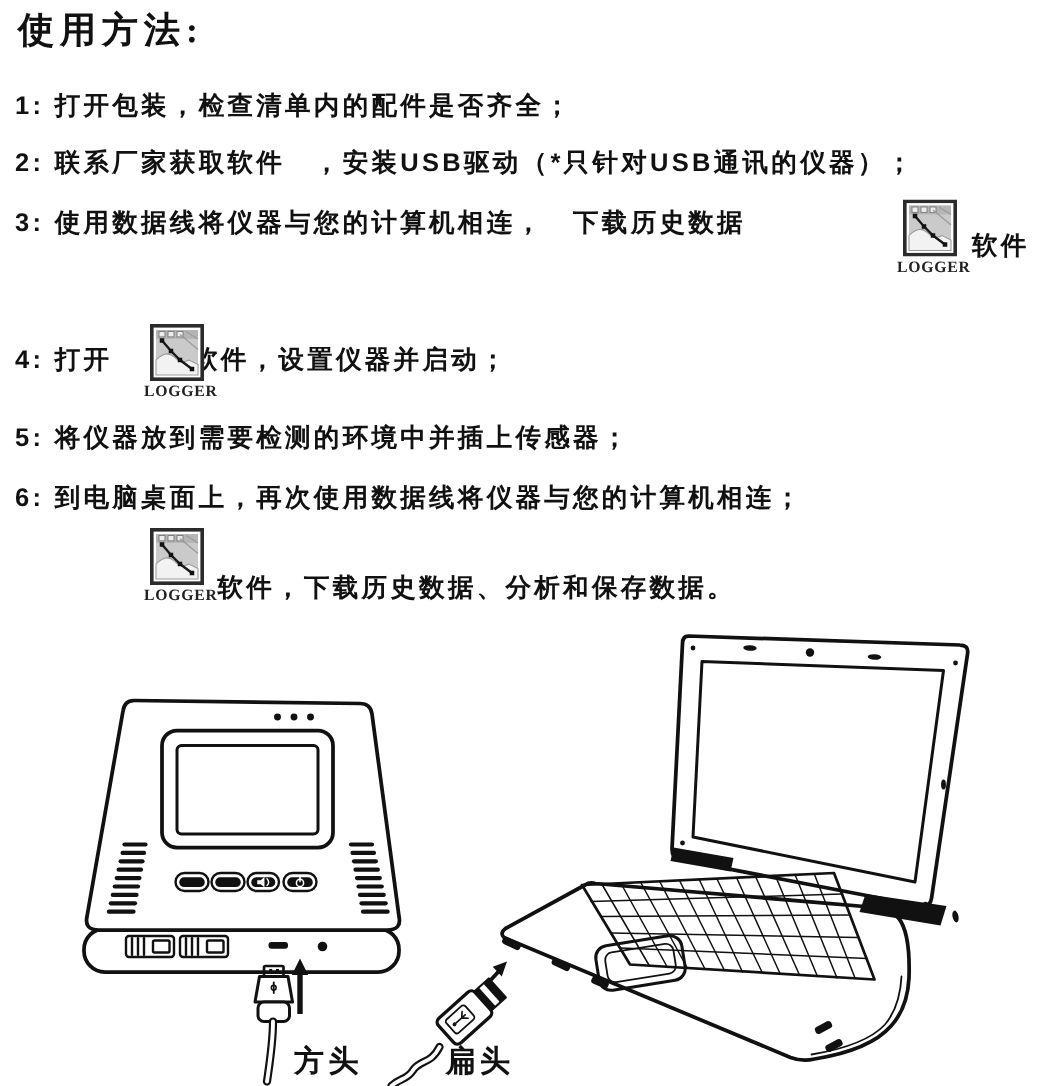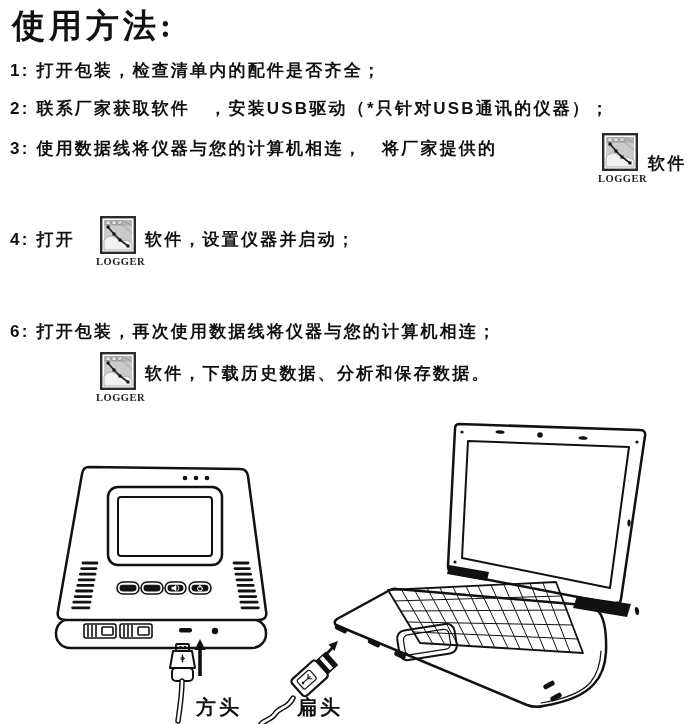--- a/index.html
+++ b/index.html
@@ -4,21 +4,21 @@
 <style>
   html,body{margin:0;padding:0;background:#888;}
   .page{
     position:relative;width:700px;height:724px;margin:0 auto;
     background:#ffffff;overflow:hidden;
     font-family:"Liberation Sans","DejaVu Sans",sans-serif;
     color:#111;
   }
   .title{
     position:absolute;left:12px;top:4px;
-    font-size:33px;font-weight:900;letter-spacing:4px;white-space:nowrap;font-family:Liberation Serif, serif;
+    font-size:24px;font-weight:900;letter-spacing:4px;white-space:nowrap;font-family:Liberation Serif, serif;
   }
   .step{
     position:absolute;left:10px;
     font-size:17px;font-weight:bold;letter-spacing:2.2px;white-space:nowrap;
   }
   .logger{position:absolute;width:36px;height:38px;}
   .logger svg{display:block;}
   .logger-label{
     position:absolute;width:44px;text-align:right;
     font-family:"Liberation Serif","DejaVu Serif",serif;
@@ -37,29 +37,30 @@
 </head>
 <body>
 
 <div class="page">
 
   <div class="title">使用方法:</div>
 
   <div class="step" style="top:59px">1: 打开包装，检查清单内的配件是否齐全；</div>
   <div class="step" style="top:97px">2: 联系厂家获取软件　，安装USB驱动（*只针对USB通讯的仪器）；</div>
 
-  <div class="step" style="top:137px">3: 使用数据线将仪器与您的计算机相连，　将厂家提供的</div>
+  <div class="step" style="top:137px">3: 使用数据线将仪器与您的计算机相连，　下载历史数据</div>
   <div class="step" style="top:152px;left:648px">软件</div>
 
   <div class="step" style="top:228px">4: 打开</div>
-  <div class="step" style="top:228px;left:145px">软件，设置仪器并启动；</div>
-
-  <div class="step" style="top:320px">6: 打开包装，再次使用数据线将仪器与您的计算机相连；</div>
-
-  <div class="step" style="top:362px;left:145px">软件，下载历史数据、分析和保存数据。</div>
+  <div class="step" style="top:228px;left:128px">软件，设置仪器并启动；</div>
+
+  <div class="step" style="top:280px">5: 将仪器放到需要检测的环境中并插上传感器；</div>
+  <div class="step" style="top:320px">6: 到电脑桌面上，再次使用数据线将仪器与您的计算机相连；</div>
+
+  <div class="step" style="top:380px;left:145px">软件，下载历史数据、分析和保存数据。</div>
 
   <div class="logger" style="left:602px;top:133px">
     <svg width="36" height="38" viewBox="0 0 36 38">
       <rect x="1.2" y="1.2" width="33.6" height="35.6" fill="#fff" stroke="#2b2b2b" stroke-width="2.4"></rect>
       <rect x="4" y="4" width="28" height="30" fill="#cacaca"></rect>
       <rect x="4" y="4" width="28" height="6" fill="#b5b5b5"></rect>
       <rect x="6" y="5" width="4" height="3.6" fill="#ececec" stroke="#777" stroke-width="0.6"></rect>
       <rect x="12" y="5" width="4" height="3.6" fill="#ececec" stroke="#777" stroke-width="0.6"></rect>
       <rect x="18" y="5" width="4" height="3.6" fill="#ececec" stroke="#777" stroke-width="0.6"></rect>
       <path d="M20,7 L32,17 M24,5 L32,10" stroke="#9a9a9a" stroke-width="0.8" fill="none"></path>

